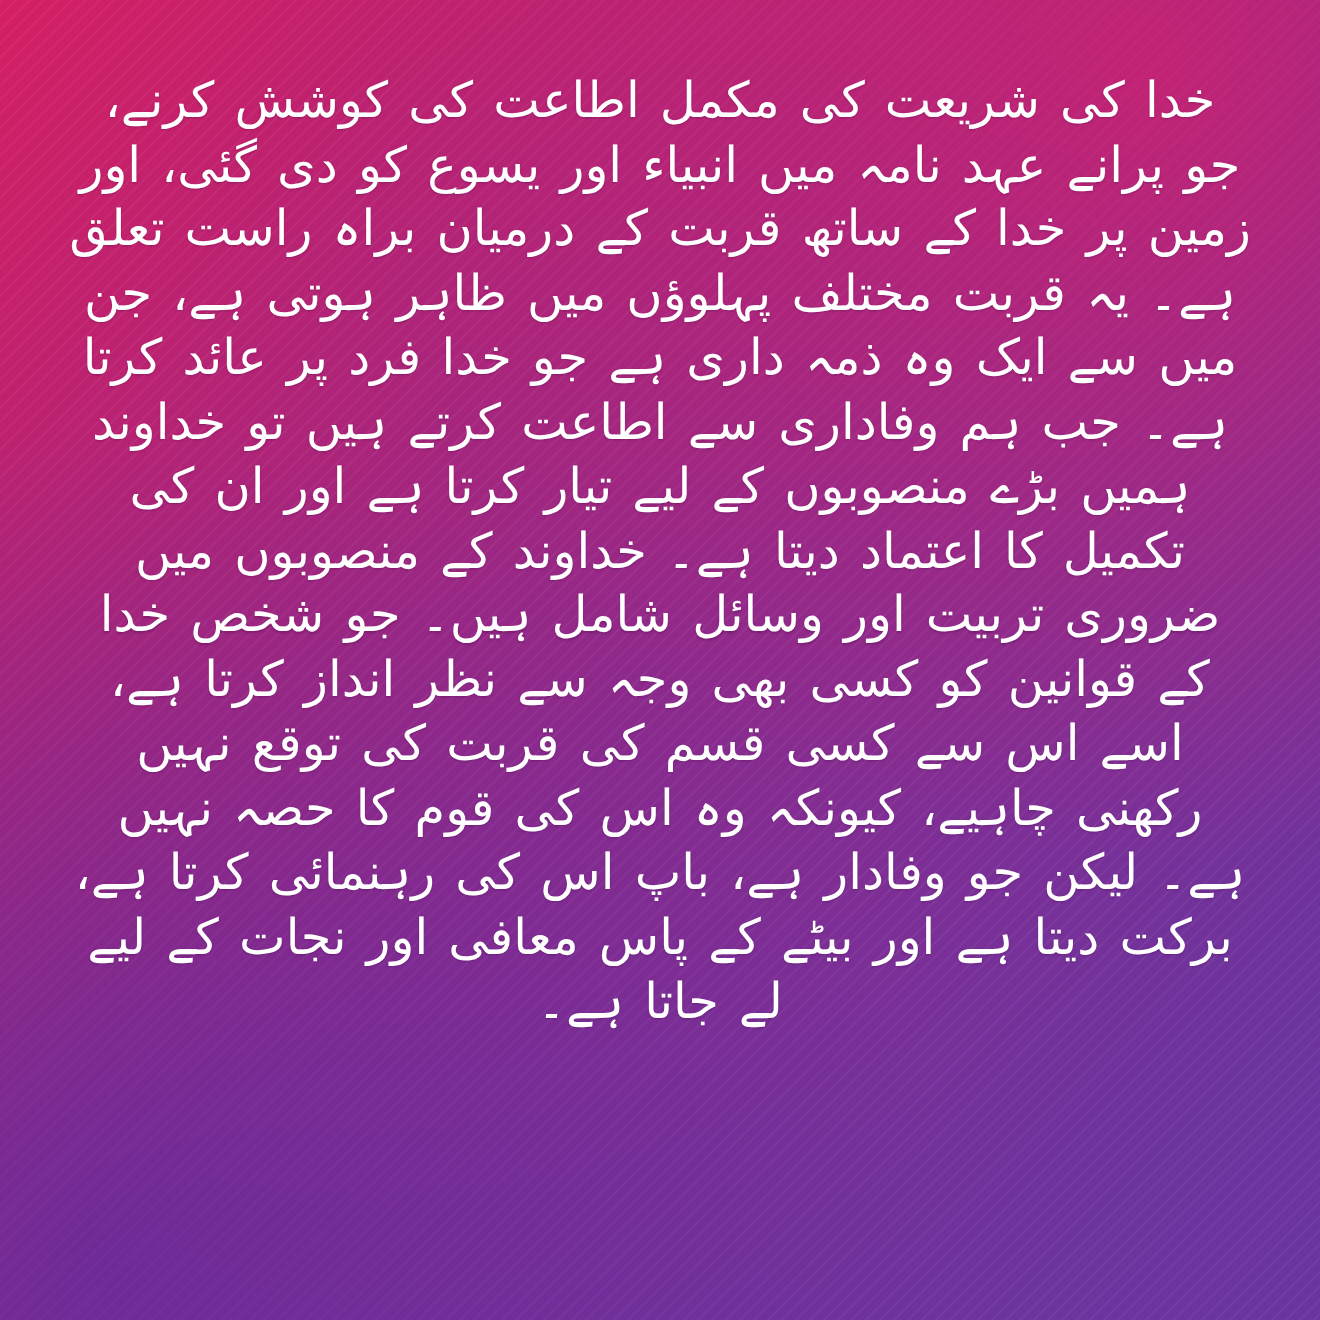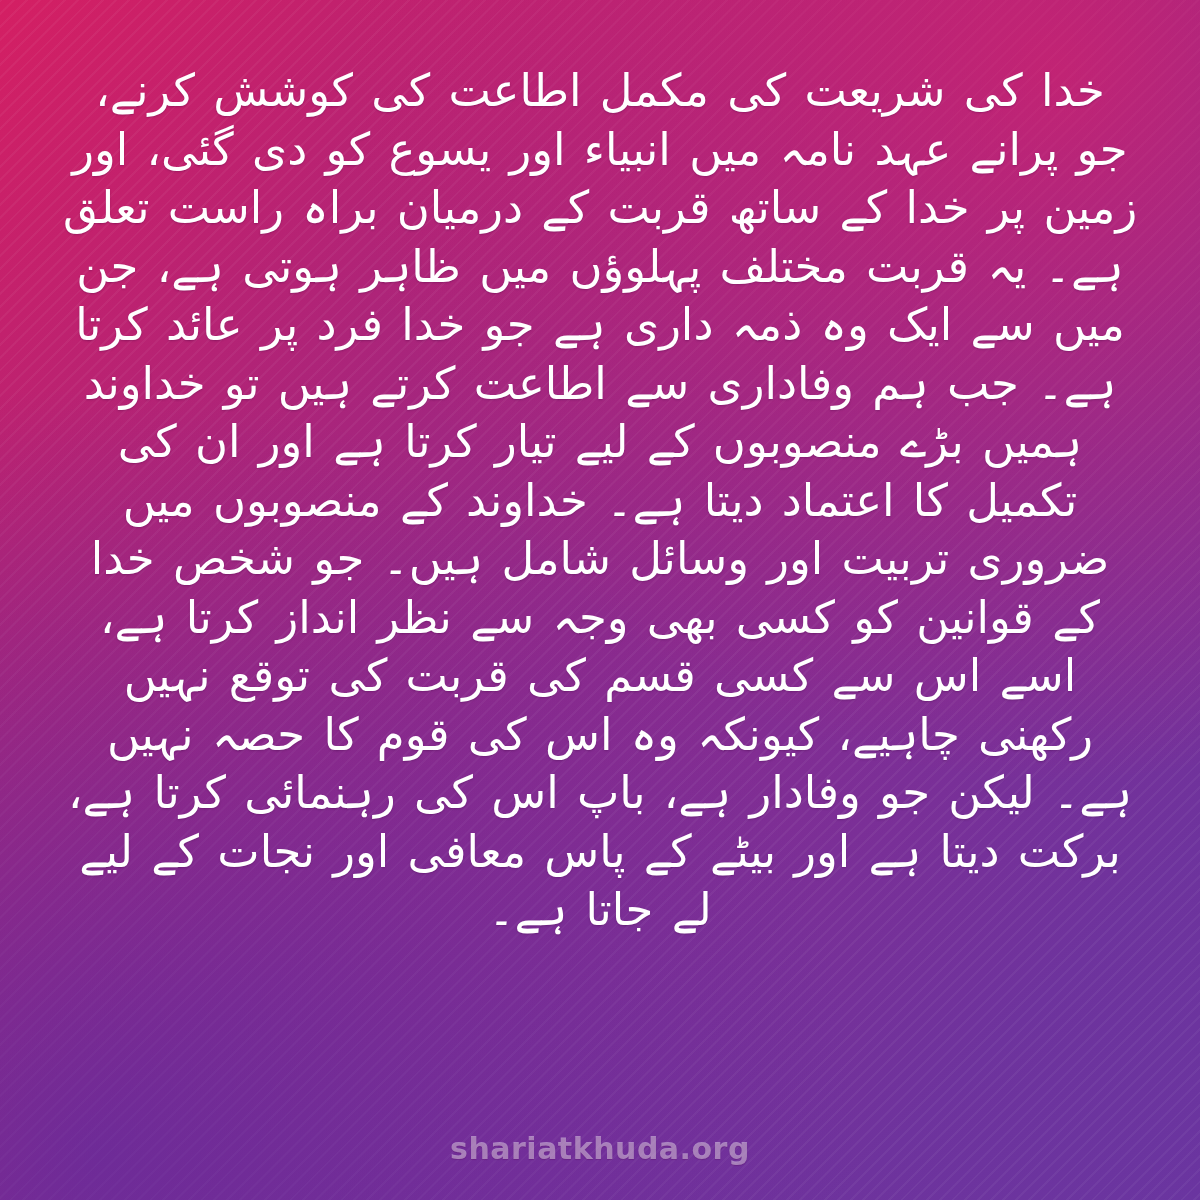--- a/index.html
+++ b/index.html
@@ -97,16 +97,13 @@
 <body>
 
 <div class="card">
   <div class="stripes"></div>
   <div class="glow"></div>
 
   <div class="content">
     <p class="body-text">خدا کی شریعت کی مکمل اطاعت کی کوشش کرنے، جو پرانے عہد نامہ میں انبیاء اور یسوع کو دی گئی، اور زمین پر خدا کے ساتھ قربت کے درمیان براہ راست تعلق ہے۔ یہ قربت مختلف پہلوؤں میں ظاہر ہوتی ہے، جن میں سے ایک وہ ذمہ داری ہے جو خدا فرد پر عائد کرتا ہے۔ جب ہم وفاداری سے اطاعت کرتے ہیں تو خداوند ہمیں بڑے منصوبوں کے لیے تیار کرتا ہے اور ان کی تکمیل کا اعتماد دیتا ہے۔ خداوند کے منصوبوں میں ضروری تربیت اور وسائل شامل ہیں۔ جو شخص خدا کے قوانین کو کسی بھی وجہ سے نظر انداز کرتا ہے، اسے اس سے کسی قسم کی قربت کی توقع نہیں رکھنی چاہیے، کیونکہ وہ اس کی قوم کا حصہ نہیں ہے۔ لیکن جو وفادار ہے، باپ اس کی رہنمائی کرتا ہے، برکت دیتا ہے اور بیٹے کے پاس معافی اور نجات کے لیے لے جاتا ہے۔</p>
   </div>
 
-  <div class="watermark">
-    <span>shariatkhuda.org</span>
-  </div>
 </div>
 
 </body></html>

